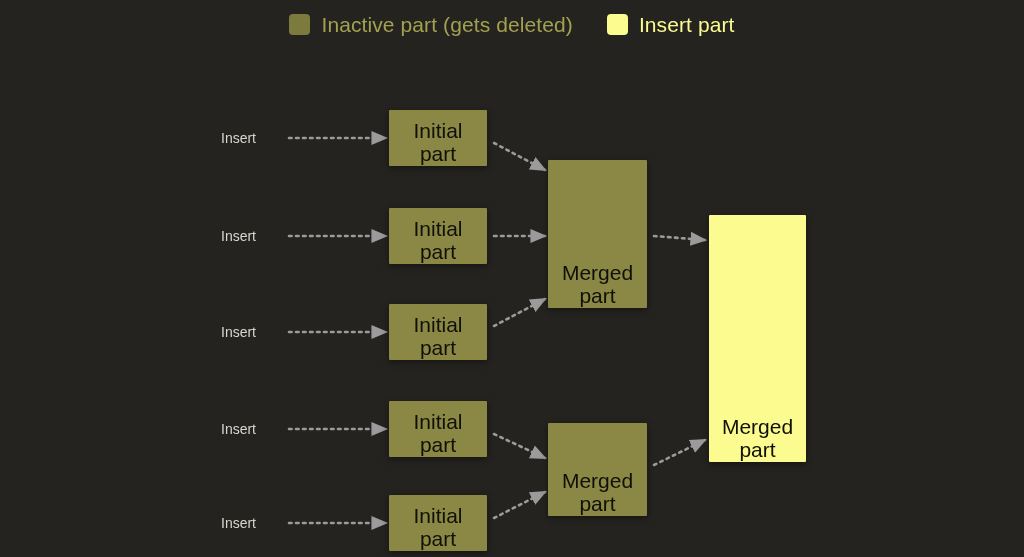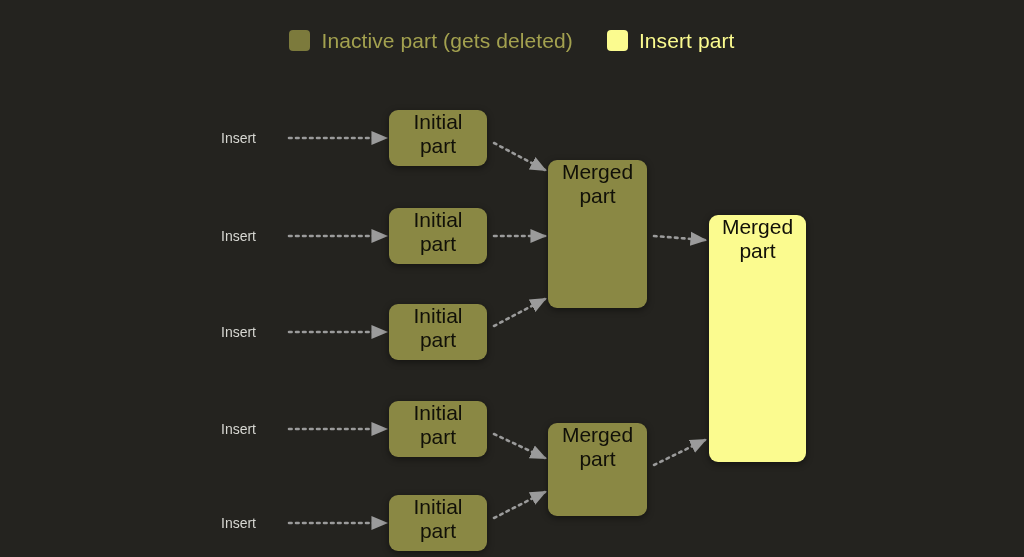--- a/index.html
+++ b/index.html
@@ -16,21 +16,21 @@
   }
   #diagram-root {
     position: absolute;
     inset: 0;
     width: 1024px;
     height: 557px;
   }
   .legend-row {
     position: absolute;
     left: 0;
-    top: 16px;
+    top: 0;
     width: 1024px;
     height: 48px;
     display: flex;
     align-items: center;
     justify-content: center;
     gap: 34px;
   }
   .legend-item {
     display: flex;
     align-items: center;
@@ -55,24 +55,24 @@
 
   .svg-layer {
     position: absolute;
     left: 0;
     top: 0;
     width: 1024px;
     height: 557px;
   }
   .node-box {
     position: absolute;
-    border-radius: 9px;
+    border-radius: 1px;
     box-shadow: 0 2px 7px rgba(0,0,0,0.45);
     display: flex;
-    align-items: flex-start;
+    align-items: flex-end;
     justify-content: center;
     box-sizing: border-box;
   }
   .node-box.inactive { background: #8a8844; }
   .node-box.active { background: #fbfb8f; }
   .node-label {
     color: #111008;
     font-size: 21px;
     line-height: 1.12;
     text-align: center;

